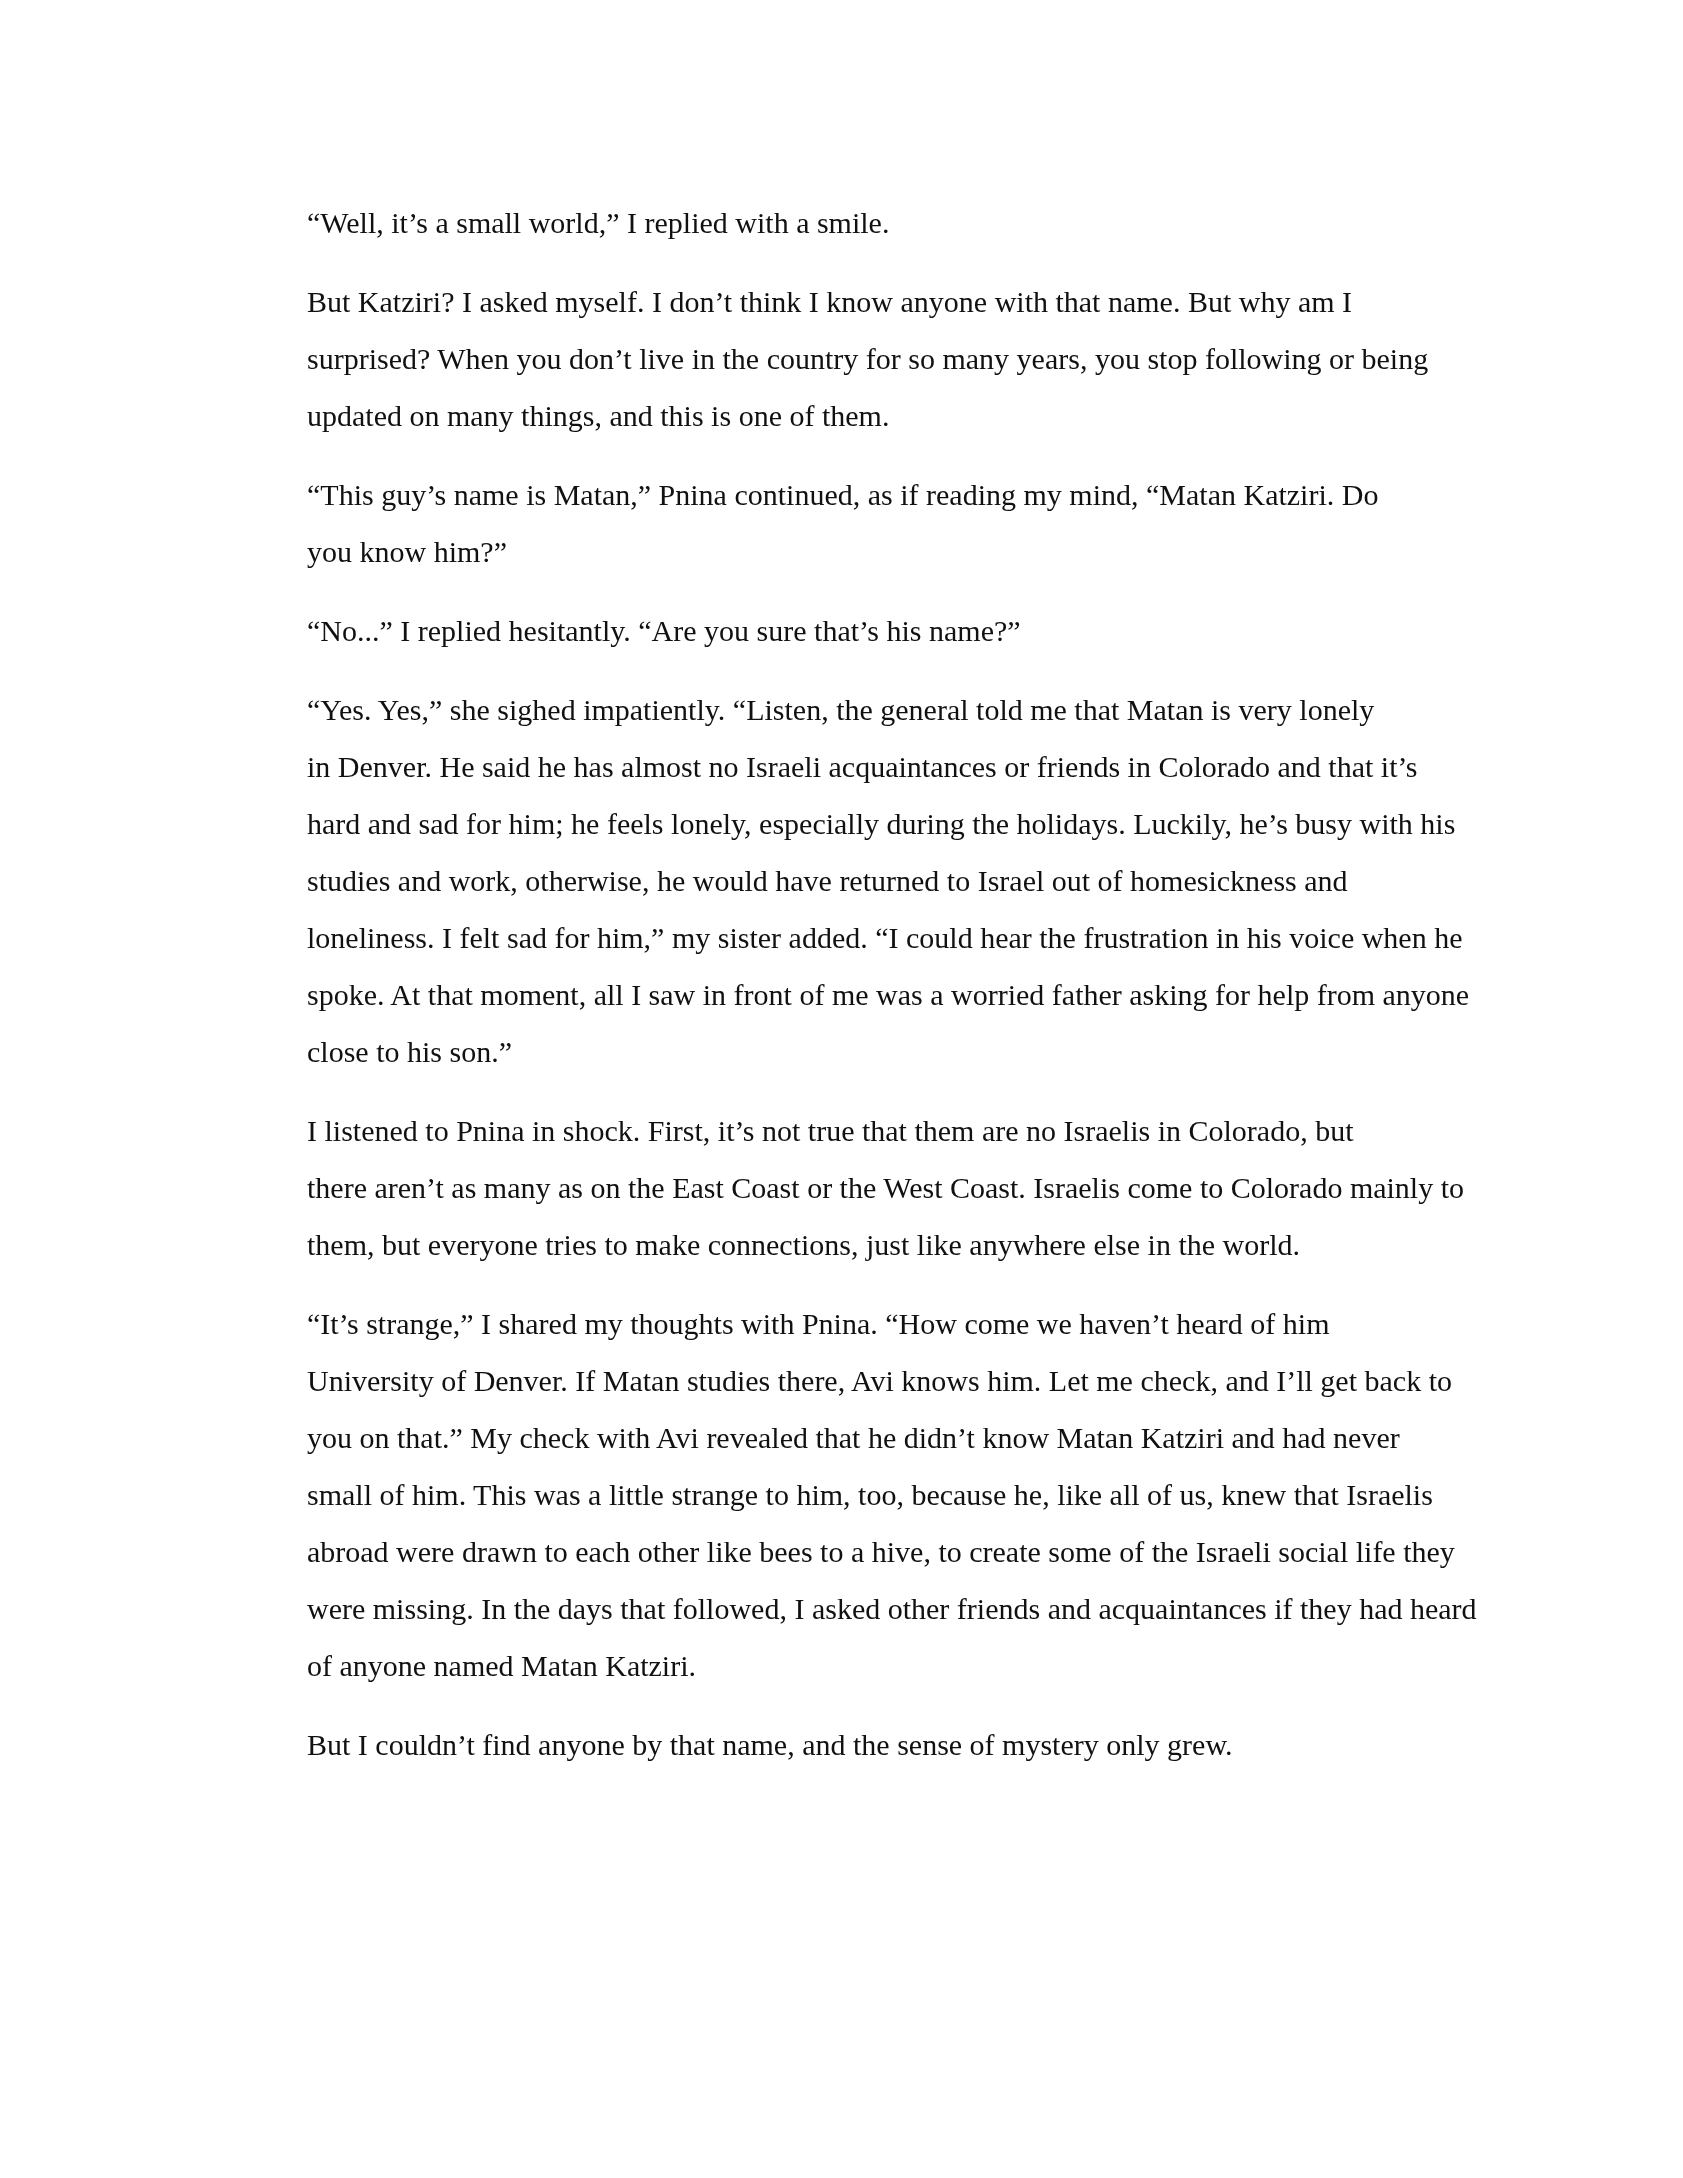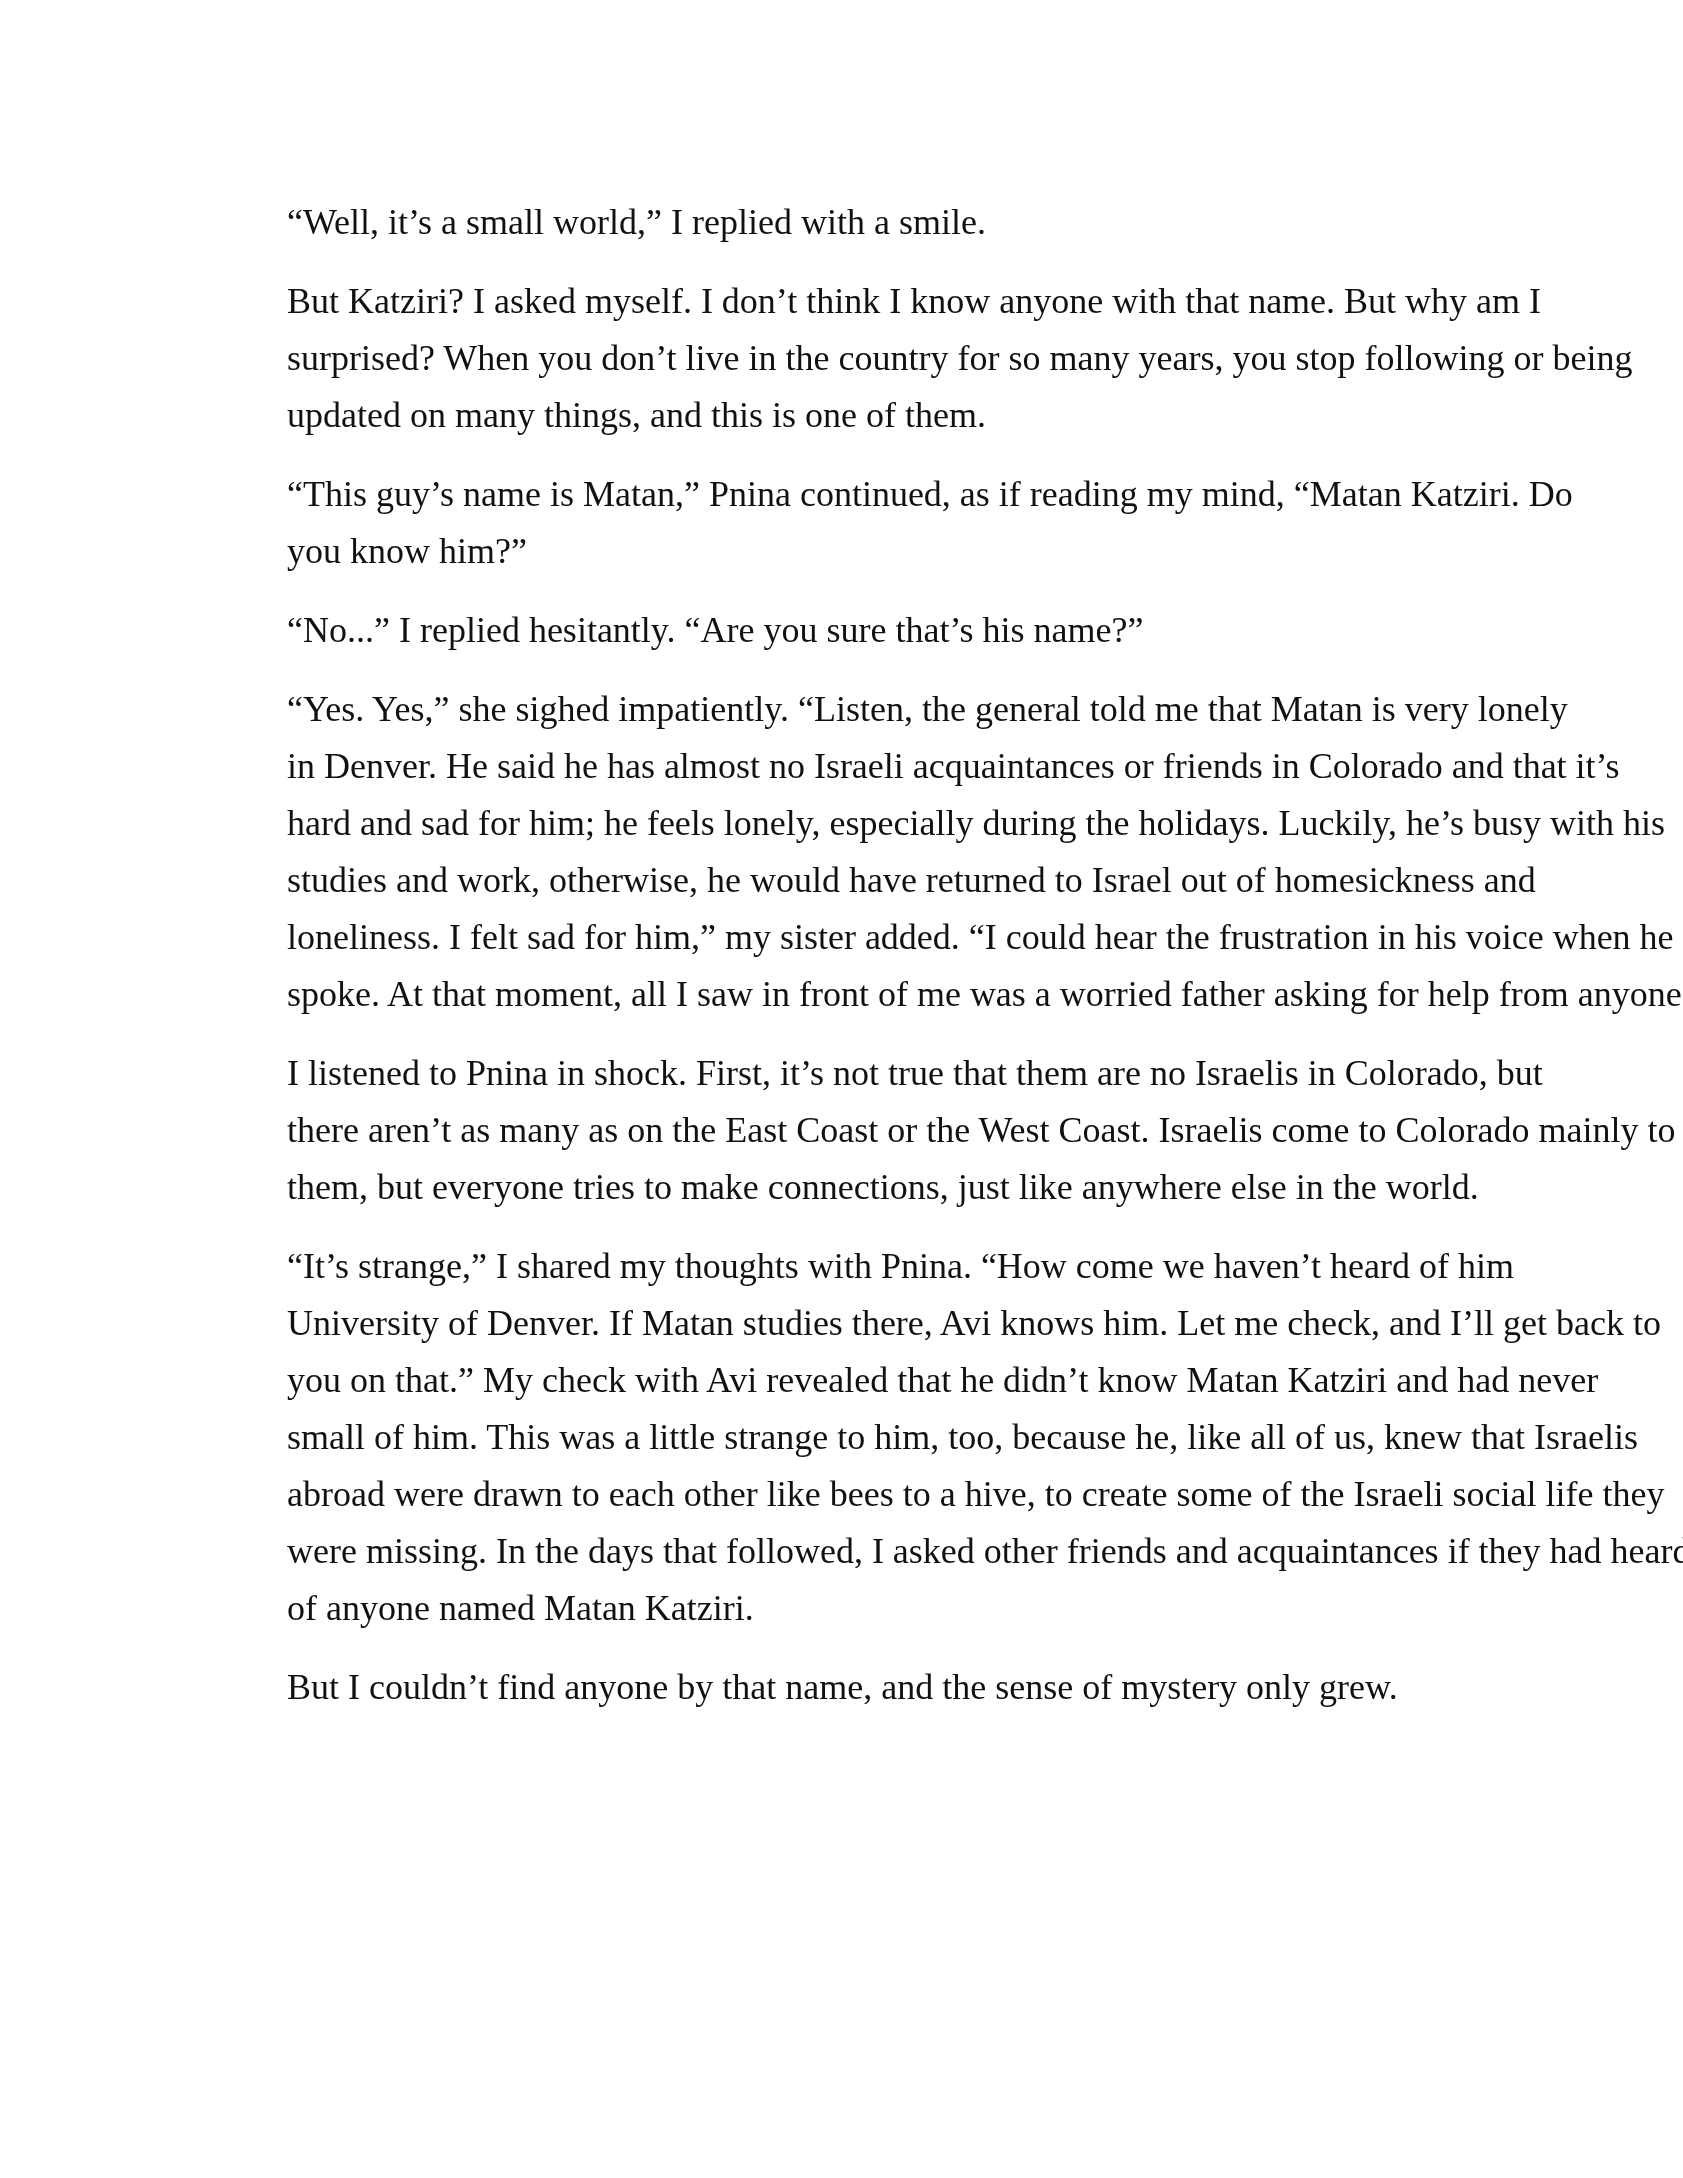--- a/index.html
+++ b/index.html
@@ -8,25 +8,25 @@
       background: #ffffff;
     }
     body {
       width: 1683px;
       height: 2178px;
       position: relative;
       overflow: hidden;
     }
     .page {
       position: absolute;
-      left: 188px;
+      left: 208px;
       top: 194px;
       width: 1287px;
       font-family: "Liberation Serif", "DejaVu Serif", serif;
-      font-size: 36px;
+      font-size: 30px;
       line-height: 57px;
       color: #111111;
     }
     .para {
       margin: 0 0 22px 0;
       text-indent: 99px;
       white-space: normal;
     }
     .line {
       display: block;
@@ -57,20 +57,21 @@
     <span class="line">“No...” I replied hesitantly. “Are you sure that’s his name?”</span>
   </p>
 
   <p class="para">
     <span class="line">“Yes. Yes,” she sighed impatiently. “Listen, the general told me that Matan is very lonely</span>
     <span class="line">in Denver. He said he has almost no Israeli acquaintances or friends in Colorado and that it’s</span>
     <span class="line">hard and sad for him; he feels lonely, especially during the holidays. Luckily, he’s busy with his</span>
     <span class="line">studies and work, otherwise, he would have returned to Israel out of homesickness and</span>
     <span class="line">loneliness. I felt sad for him,” my sister added. “I could hear the frustration in his voice when he</span>
     <span class="line">spoke. At that moment, all I saw in front of me was a worried father asking for help from anyone</span>
+    <span class="line">close to his son.”</span>
   </p>
 
   <p class="para">
     <span class="line">I listened to Pnina in shock. First, it’s not true that them are no Israelis in Colorado, but</span>
     <span class="line">there aren’t as many as on the East Coast or the West Coast. Israelis come to Colorado mainly to</span>
     <span class="line">them, but everyone tries to make connections, just like anywhere else in the world.</span>
   </p>
 
   <p class="para">
     <span class="line">“It’s strange,” I shared my thoughts with Pnina. “How come we haven’t heard of him</span>

